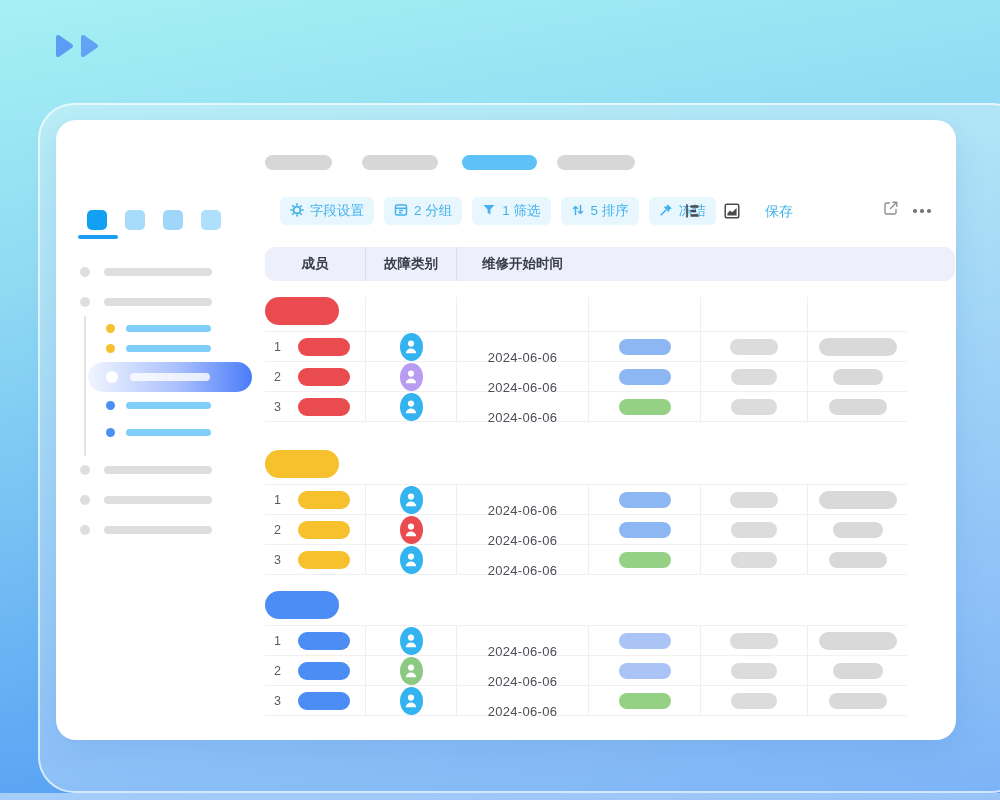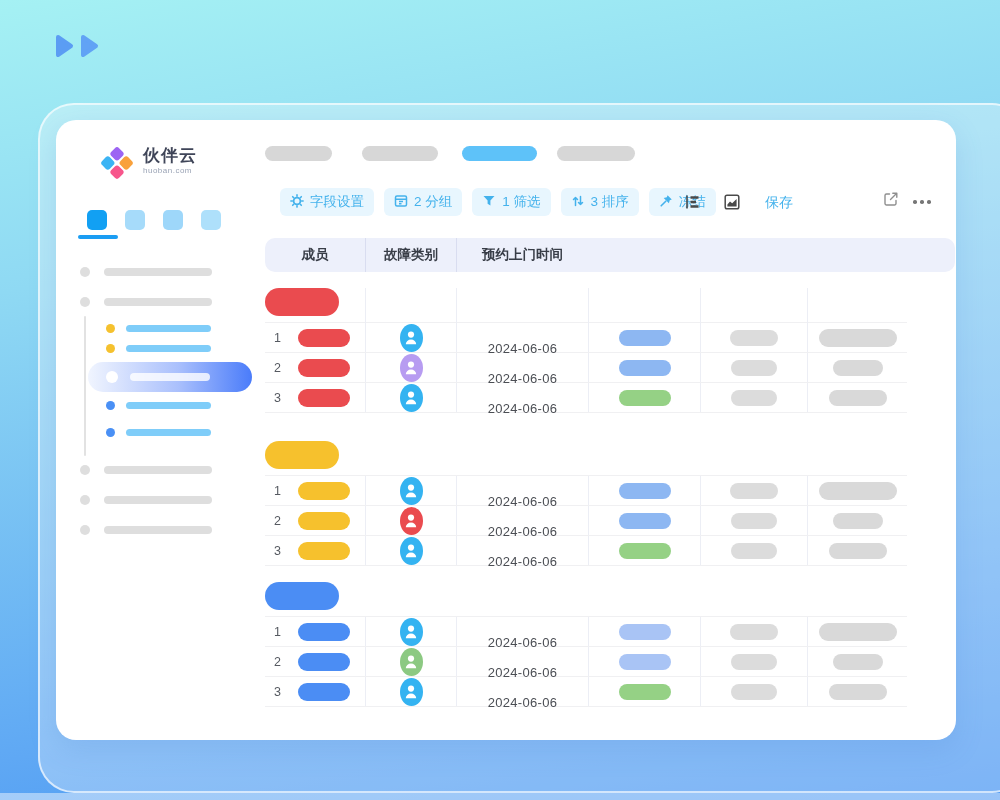--- a/index.html
+++ b/index.html
@@ -60,21 +60,21 @@
   .sb-list > :nth-child(5){margin-top:4px;} .sb-list > :nth-child(6){margin-top:3px;}
   .sb-list > :nth-child(7){margin-top:7px;} .sb-list > :nth-child(8){margin-top:16px;}
   .sb-list > :nth-child(9){margin-top:6px;} .sb-list > :nth-child(10){margin-top:6px;}
   .sb-dot-gray { width:10px; height:10px; border-radius:50%; background:#dedede; flex:none; }
   .sb-bar-gray { width:108px; height:8px; border-radius:4px; background:#dedede; }
   .sb-dot-child{ width:9px; height:9px; border-radius:50%; flex:none; }
   .sb-bar-child{ width:85px; height:7px; border-radius:3.5px; background:#7fcdf9; }
   .sb-dot-active{ width:12px; height:12px; border-radius:50%; background:#ffffff; flex:none; }
   .sb-bar-active{ width:80px; height:8px; border-radius:4px; background:rgba(255,255,255,.8); }
   
-  .main { position:absolute; left:209px; top:0; width:691px; height:620px; }
+  .main { position:absolute; left:209px; top:9px; width:691px; height:620px; }
   .nav-pills { position:absolute; left:0; top:26px; display:flex; align-items:center; }
   .nav-pill { height:15px; border-radius:7.5px; }
   .toolbar { position:absolute; left:15px; top:68px; display:flex; gap:10px; }
   .tb-btn {
     height:28px; display:flex; align-items:center; gap:6px; padding:0 10px;
     background:#e8f6fe; border-radius:6px; color:#44b2ec; font-size:13.5px; cursor:pointer;
   }
   .tb-icon-dark { position:absolute; top:74px; width:16px; height:16px; cursor:pointer; }
   .save-label { position:absolute; left:500px; top:68px; height:28px; line-height:28px; font-size:14px; color:#44b2ec; cursor:pointer; }
   .share-icon { position:absolute; left:618px; top:71px; width:16px; height:16px; cursor:pointer; }
@@ -128,34 +128,20 @@
       </svg>
   </span>
 </div>
 
 <div class="frame"></div>
 <div class="bottom-strip"></div>
 
 <div class="card">
 
   <div class="sidebar">
-    <div class="logo">
-      <div class="logo-diamond">
-        <div class="logo-grid">
-          <span class="lg-tl"></span>
-            <span class="lg-tr"></span>
-            <span class="lg-bl"></span>
-            <span class="lg-br"></span>
-        </div>
-      </div>
-      <div>
-        <div class="brand-name">伙伴云</div>
-        <div class="brand-domain">huoban.com</div>
-      </div>
-    </div>
     <div class="sb-tabs" id="sb-tabs">
   <span class="sb-tab" style="background: rgb(18, 160, 243);"></span>
 
   <span class="sb-tab" style="background: rgb(166, 219, 250);"></span>
 
   <span class="sb-tab" style="background: rgb(158, 215, 250);"></span>
 
   <span class="sb-tab" style="background: rgb(174, 224, 251);"></span>
 </div>
     <div class="sb-tab-underline"></div>
@@ -253,21 +239,21 @@
         </span>
         <span>1 筛选</span>
       </div>
       <div class="tb-btn">
         <span>
           <svg width="14" height="14" viewBox="0 0 14 14" fill="none" stroke="#44b2ec" stroke-width="1.5" stroke-linecap="round" stroke-linejoin="round">
             <path d="M4.5 11.5v-8M2.5 5.5l2-2 2 2"></path>
             <path d="M9.5 2.5v8M7.5 8.5l2 2 2-2"></path>
           </svg>
         </span>
-        <span>3 排序</span>
+        <span>5 排序</span>
       </div>
       <div class="tb-btn">
         <span>
           <svg width="14" height="14" viewBox="0 0 14 14">
             <path d="M8.6 1.2 12.8 5.4 10.7 6.2 9.9 9.3 4.7 4.1 7.8 3.3Z" fill="#44b2ec"></path>
             <path d="M6.8 7.2 2.2 11.8" stroke="#44b2ec" stroke-width="1.6" stroke-linecap="round"></path>
           </svg>
         </span>
         <span>冻结</span>
       </div>
@@ -299,21 +285,21 @@
       </span>
 
     <div class="thead" id="thead">
 
   <div class="th">成员</div>
 
 
 
   <div class="th">故障类别</div>
 
-  <div class="th">预约上门时间</div>
+  <div class="th">维修开始时间</div>
 </div>
 
     <div class="tgroups" id="tgroups">
   <div class="tgroup">
     <div class="gheader">
       <span class="gpill" style="background: rgb(234, 75, 79);"></span>
     <div class="gheader-lines">
               <i class="gl1"></i>
               <i class="gl2"></i>
               <i class="gl3"></i>

